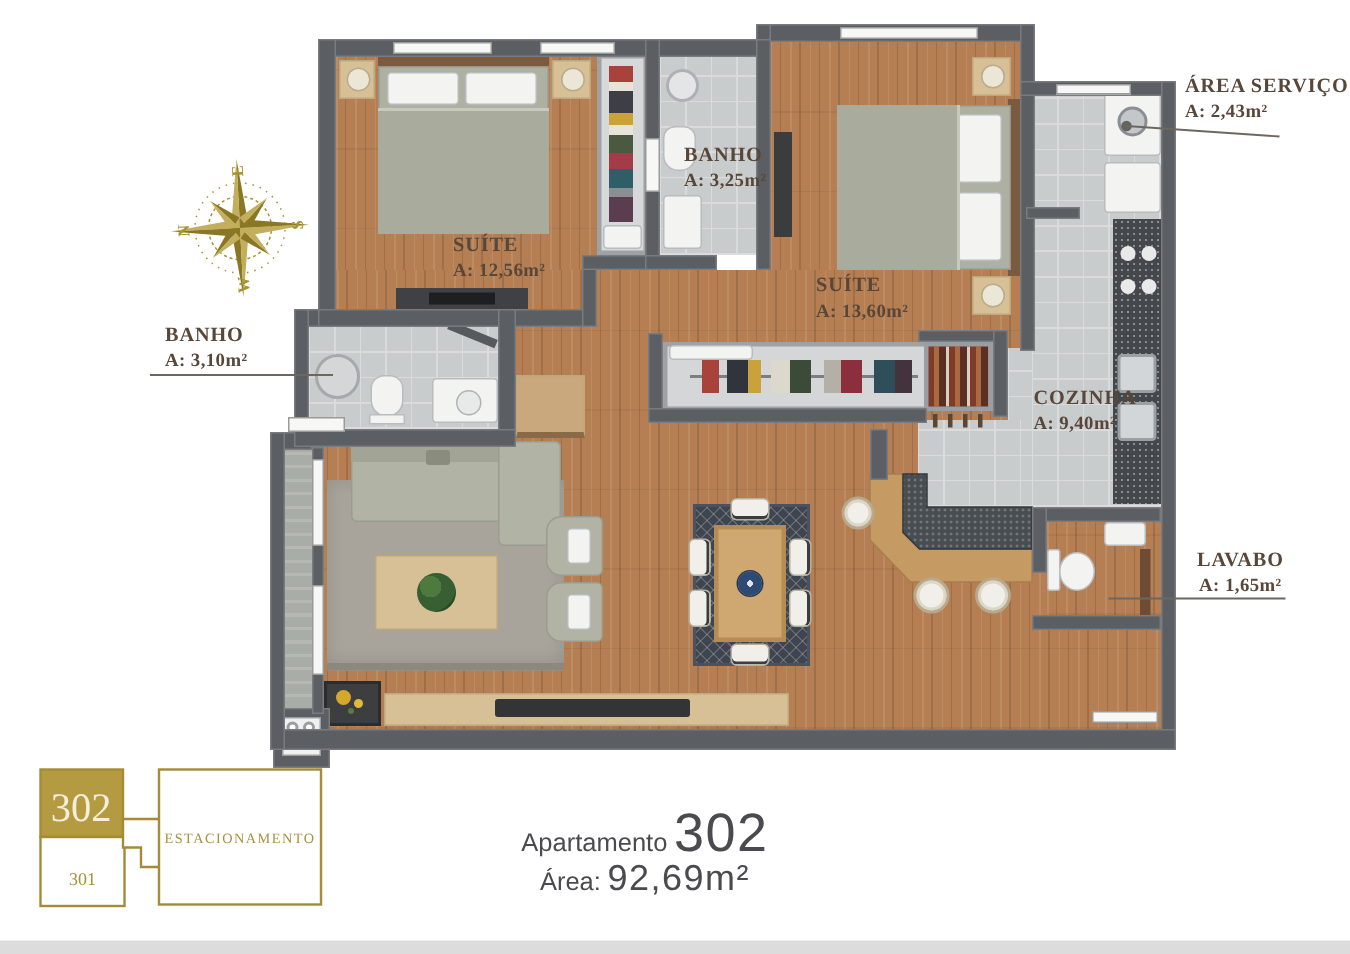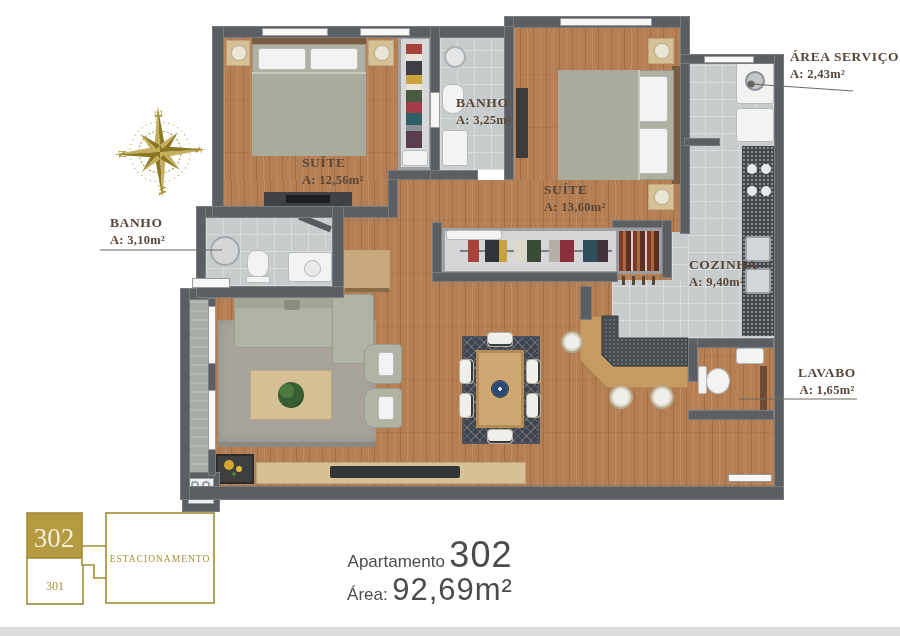--- a/index.html
+++ b/index.html
@@ -35,21 +35,21 @@
   .lbl .ar{font-weight:bold;font-size:12.5px;letter-spacing:.3px;white-space:nowrap;}
   
   .logo{border:1px solid rgba(240,232,214,.8);border-radius:3px;display:flex;align-items:center;justify-content:center;
         color:#f0e8d6;font-style:italic;font-weight:bold;font-size:23px;letter-spacing:1px;
         text-shadow:0 1px 2px rgba(80,50,25,.45);box-shadow:0 0 0 3px rgba(240,232,214,.12);}
   
   .title{position:absolute;left:280px;top:534px;width:300px;text-align:center;color:#4b4b4f;
          font-family:"Liberation Sans","DejaVu Sans",sans-serif;}
   .title .l1{font-size:17px;}
   .title .big{font-size:36px;letter-spacing:1px;}
-  .title .big2{font-size:31px;letter-spacing:1px;}
+  .title .big2{font-size:24px;letter-spacing:1px;}
   .bottom-bar{background:#dcdcdc;}
 </style>
 </head>
 <body>
 
 <div id="canvas">
 
   <div class="abs wood" style="left:224px;top:38px;width:206px;height:168px;"></div>
   <div class="abs wood" style="left:514px;top:28px;width:166px;height:206px;"></div>
   <div class="abs wood" style="left:212px;top:180px;width:562px;height:306px;"></div>

